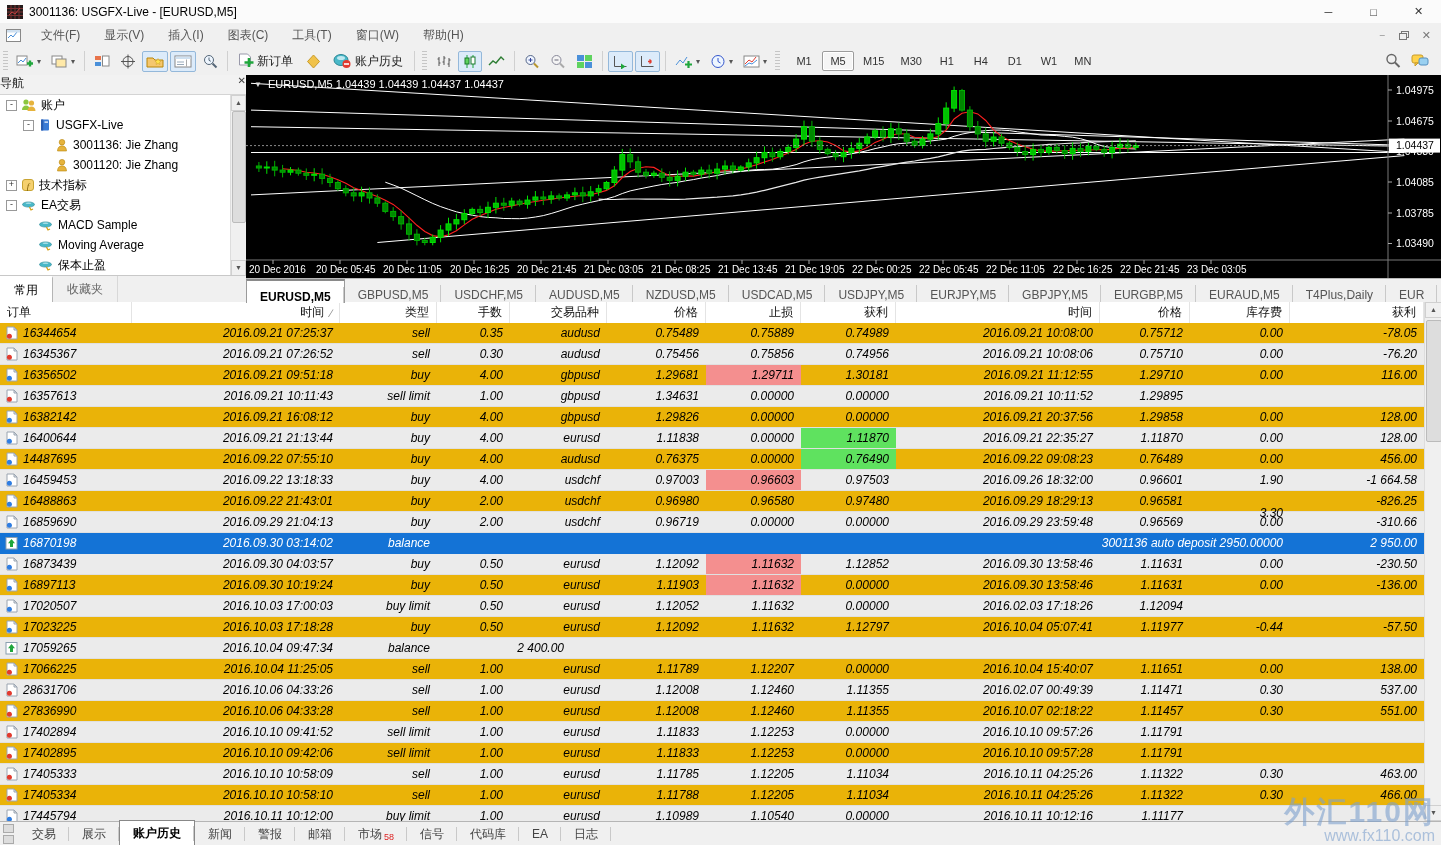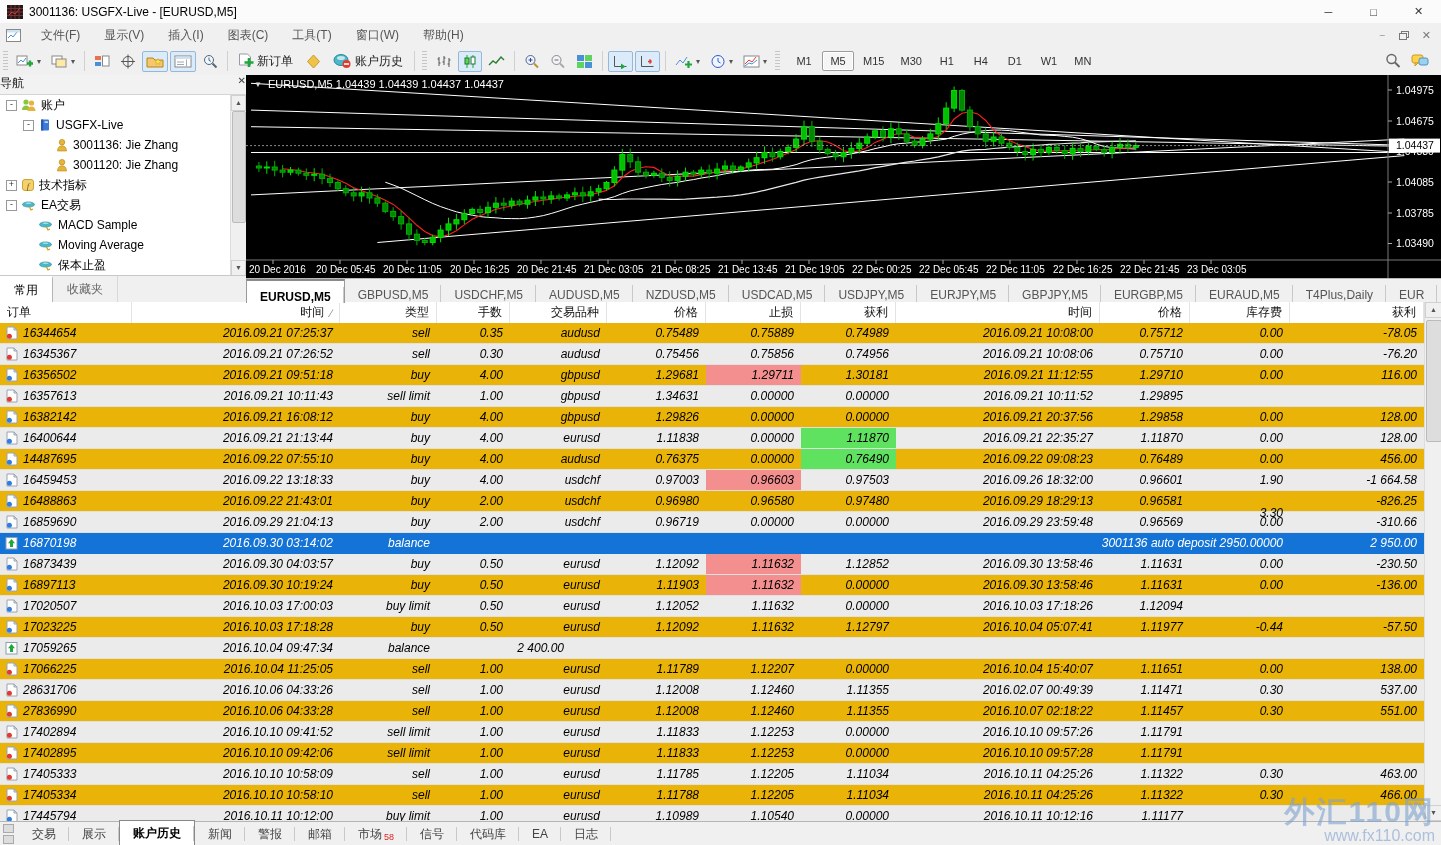--- a/index.html
+++ b/index.html
@@ -1135,21 +1135,21 @@
         </span>
         <span>17020507</span>
       </div>
       <div class="cell" style="width: 208px;">2016.10.03 17:00:03</div>
       <div class="cell" style="width: 97px;">buy limit</div>
       <div class="cell" style="width: 73px;">0.50</div>
       <div class="cell" style="width: 97px;">eurusd</div>
       <div class="cell" style="width: 99px;">1.12052</div>
       <div class="cell" style="width: 95px;">1.11632</div>
       <div class="cell" style="width: 95px;">0.00000</div>
-      <div class="cell" style="width: 204px;">2016.10.03 17:18:26</div>
+      <div class="cell" style="width: 204px;">2016.02.03 17:18:26</div>
       <div class="cell" style="width: 90px;">1.12094</div>
       <div class="cell" style="width: 100px;"></div>
       <div class="cell" style="width: 134px;"></div>
     </div>
     <div class="trow">
       <div class="cell left" style="width: 132px;">
         <span class="oicon">
           <svg width="13" height="14">
             <path d="M2 1h7l3 3v9H2z" fill="#fff" stroke="#9aa4b0"></path>
             <path d="M9 1l3 3H9z" fill="#dde4ea" stroke="#9aa4b0"></path>

